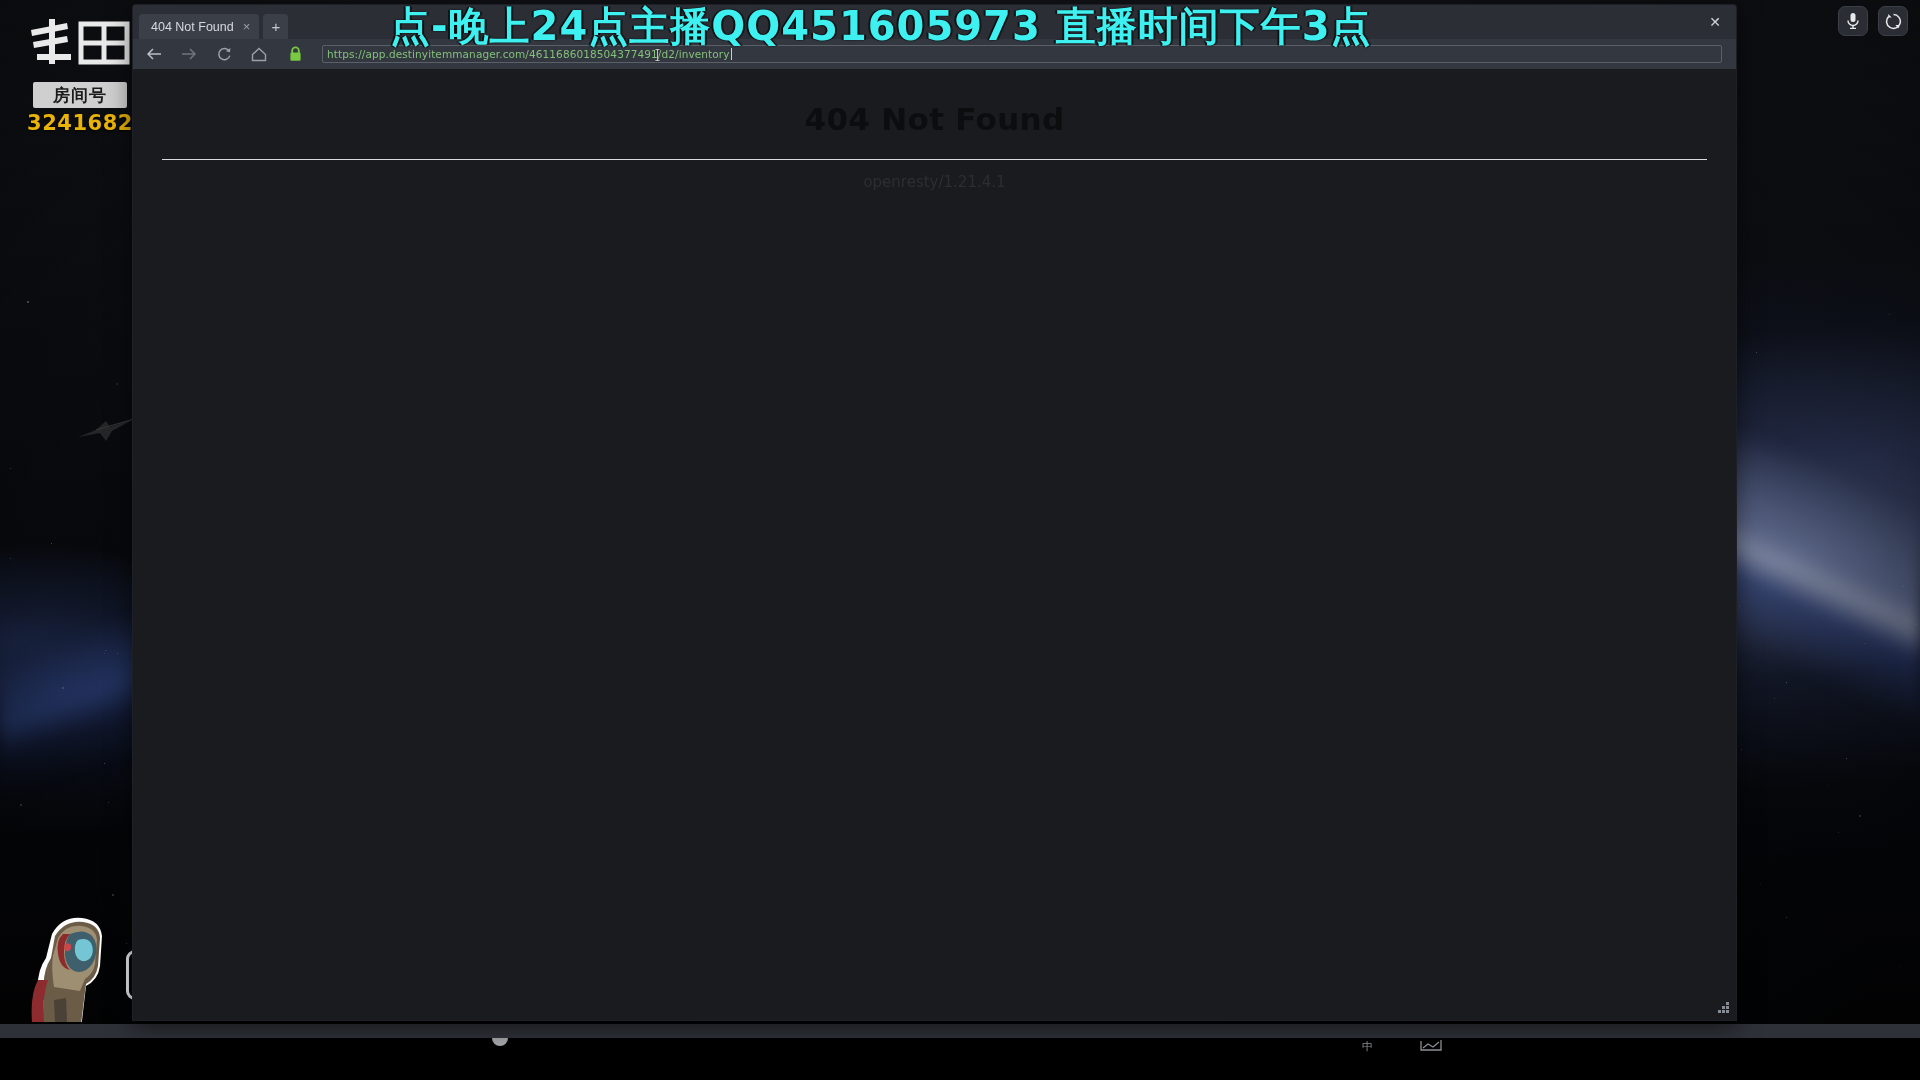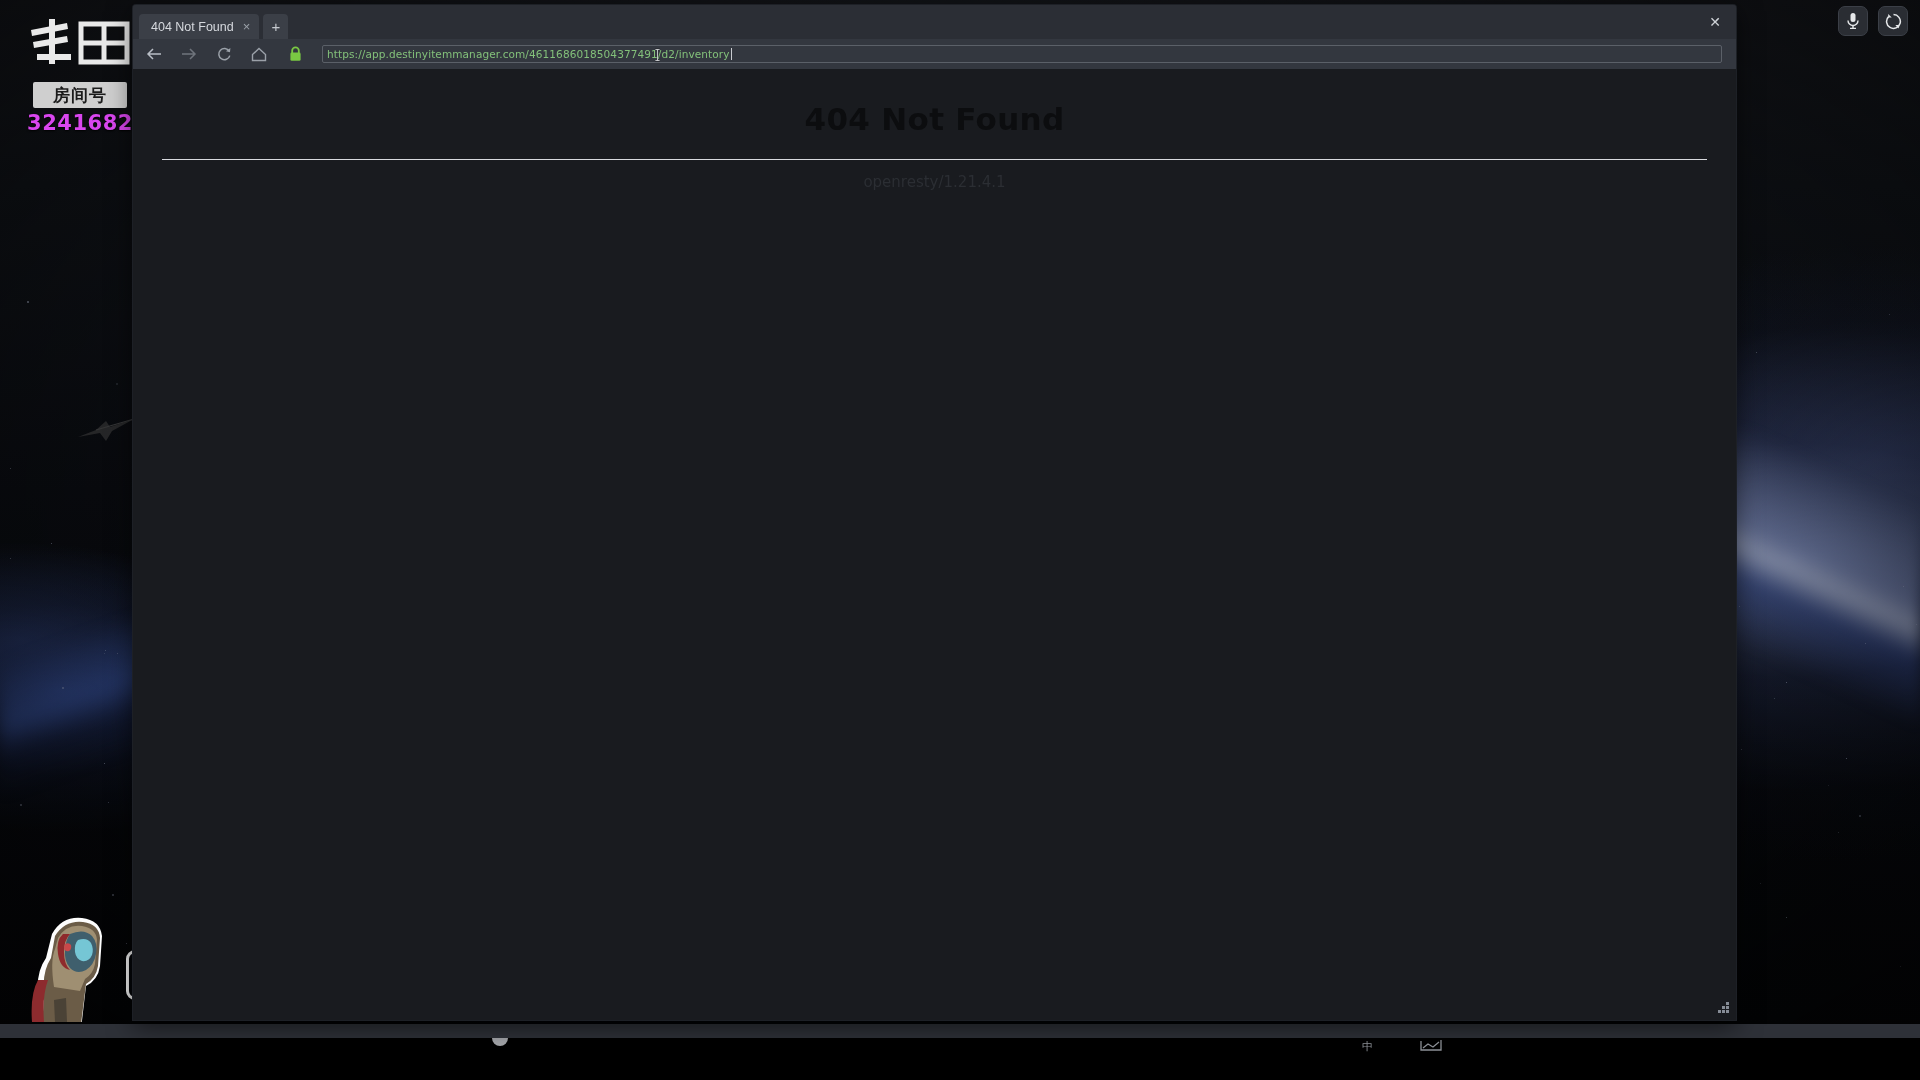--- a/index.html
+++ b/index.html
@@ -38,21 +38,21 @@
 
   
   #douyu-watermark{ position:absolute; left:24px; top:18px; width:112px; text-align:center; z-index:40; }
   .dy-logo{ width:106px; height:56px; margin:0 auto; position:relative; }
   .dy-room-badge{
     margin:4px auto 0; width:94px; height:26px; background:#cfcfcf; border-radius:2px;
     color:#1b1b1b; font-size:17px; font-weight:bold; line-height:26px; letter-spacing:1px;
     font-family:"DejaVu Sans", sans-serif;
   }
   .dy-room-no{
-    margin-top:3px; color:#d946ef; font-size:21px; font-weight:bold; letter-spacing:.5px;
+    margin-top:3px; color:#eab308; font-size:21px; font-weight:bold; letter-spacing:.5px;
     text-shadow:0 1px 2px rgba(0,0,0,.9); font-family:"DejaVu Sans", sans-serif;
   }
 
   
   #stream-banner{
     position:absolute; left:390px; top:2px; width:1130px; height:48px; overflow:hidden;
     z-index:55; white-space:nowrap; line-height:48px;
     color:#3ef0f0; font-size:40px; font-weight:bold; letter-spacing:1px;
     font-family:"DejaVu Sans", sans-serif;
     text-shadow:0 0 2px rgba(0,0,0,.9), 2px 0 0 rgba(0,0,0,.55), -2px 0 0 rgba(0,0,0,.55);
@@ -202,20 +202,21 @@
       <g fill="none" stroke="#e9e9e9" stroke-width="5">
         <rect x="54" y="6" width="46" height="38"></rect>
         <path d="M54 25 H100"></path>
         <path d="M77 6 V44"></path>
       </g>
     </svg>
     <div class="dy-room-badge">房间号</div>
     <div class="dy-room-no">3241682</div>
   </div>
 
+  <div id="stream-banner">点-晚上24点主播QQ451605973  直播时间下午3点</div>
 
   <div id="stream-tools">
     <div class="tool-btn">
       <svg width="14" height="18" viewBox="0 0 14 18">
         <rect x="4.5" y="1" width="5" height="9" rx="2.5" fill="#e6e8ea"></rect>
         <path d="M2 8.5 a5 5 0 0 0 10 0" stroke="#e6e8ea" stroke-width="1.4" fill="none"></path>
         <path d="M7 13.5 V16 M4 16.4 H10" stroke="#e6e8ea" stroke-width="1.4" fill="none"></path>
       </svg>
     </div>
     <div class="tool-btn">

